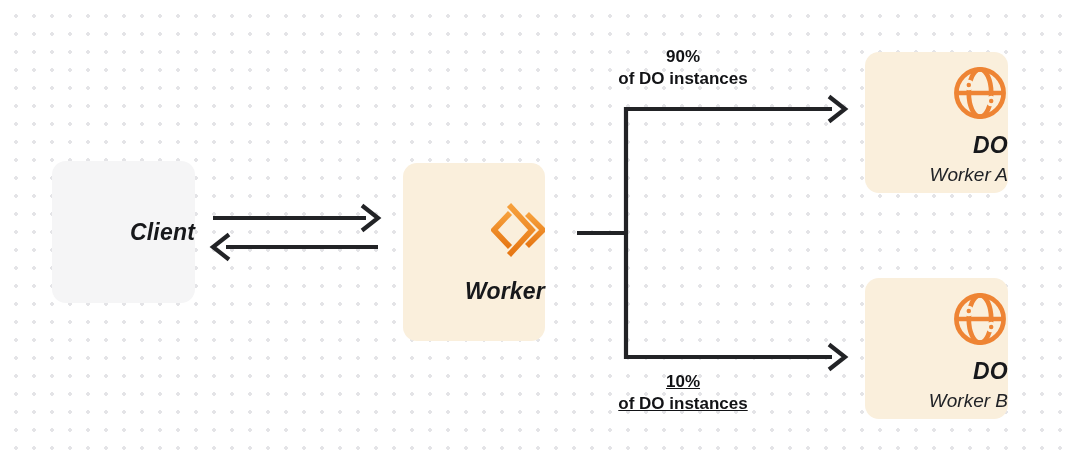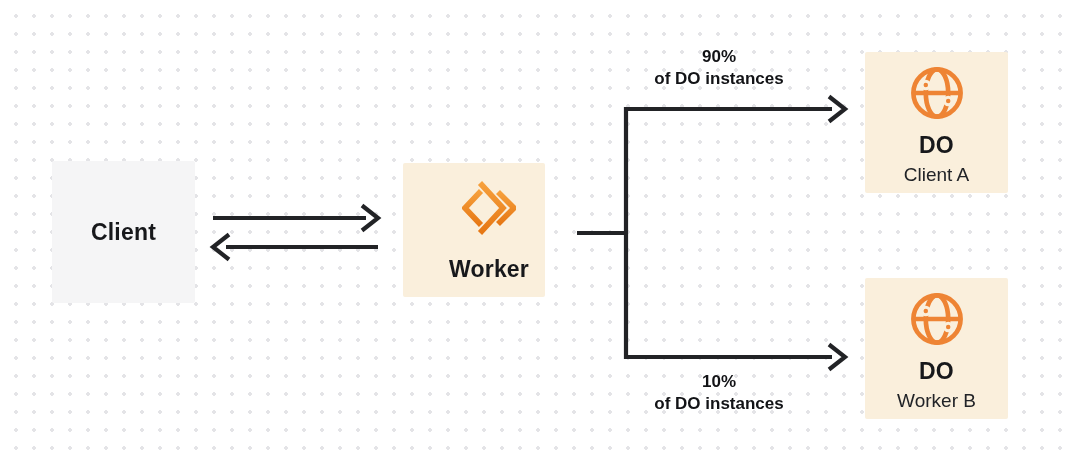--- a/index.html
+++ b/index.html
@@ -8,39 +8,40 @@
     width:1072px;height:452px;
     background-color:#ffffff;
     background-image:radial-gradient(circle,#e4e4e7 1.7px,transparent 1.9px);
     background-size:18px 18px;
     background-position:7px 7px;
     font-family:"Liberation Sans",sans-serif;
     overflow:hidden;
   }
   .connectors{position:absolute;left:0;top:0;width:1072px;height:452px;}
   .node{
-    position:absolute;border-radius:2px;
-    display:flex;flex-direction:column;align-items:center;justify-content:center;
+    position:absolute;border-radius:14px;
+    display:flex;flex-direction:column;align-items:flex-end;justify-content:center;
     box-sizing:border-box;
+    font-style:italic;
   }
   .node-client{left:52px;top:161px;width:143px;height:142px;background:#f5f5f6;}
-  .node-worker{left:403px;top:163px;width:142px;height:134px;background:#faefdc;padding-left:30px;}
+  .node-worker{left:403px;top:163px;width:142px;height:178px;background:#faefdc;padding-left:30px;}
   .node-do{left:865px;width:143px;height:141px;background:#faefdc;padding-top:4px;}
   .node-do-a{top:52px;}
   .node-do-b{top:278px;}
   .node-label{font-size:23px;font-weight:700;color:#17181b;letter-spacing:.2px;line-height:1;}
   .node-worker .node-label{margin-top:22px;}
   .do-title{font-size:23px;font-weight:700;color:#17181b;margin-top:13px;line-height:1;letter-spacing:.3px;}
   .do-subtitle{font-size:19px;font-weight:400;color:#212327;margin-top:8px;line-height:1;}
   .branch-label{
-    position:absolute;left:614px;width:210px;text-align:center;
+    position:absolute;left:578px;width:210px;text-align:center;
     font-size:17px;font-weight:700;color:#121316;line-height:22px;
   }
   .branch-label-top{top:46px;}
-  .branch-label-bottom{top:371px;}
+  .branch-label-bottom{top:371px;text-decoration:underline;}
   .worker-icon-svg{display:block;}
   .globe-icon-svg{display:block;}
 </style>
 </head>
 <body>
 
 <div class="canvas">
 
   <svg class="connectors" viewBox="0 0 1072 452" fill="none" stroke="#222326" stroke-width="4.2" stroke-linecap="butt" stroke-linejoin="miter">
 
@@ -95,21 +96,21 @@
     <span>
       <svg class="globe-icon-svg" width="56" height="56" viewBox="0 0 60 60" fill="none">
         <circle cx="30" cy="30" r="25.3" stroke="#ee8434" stroke-width="5"></circle>
         <ellipse cx="30" cy="30" rx="12" ry="25.3" stroke="#ee8434" stroke-width="5"></ellipse>
         <line x1="4.7" y1="30" x2="55.3" y2="30" stroke="#ee8434" stroke-width="5"></line>
         <circle cx="18" cy="21.5" r="4" fill="#ee8434" stroke="#faefdc" stroke-width="3.2"></circle>
         <circle cx="42" cy="38.5" r="4" fill="#ee8434" stroke="#faefdc" stroke-width="3.2"></circle>
       </svg>
     </span>
     <span class="do-title">DO</span>
-    <span class="do-subtitle">Client A</span>
+    <span class="do-subtitle">Worker A</span>
   </div>
 
   <div class="node node-do node-do-b">
     <span>
       <svg class="globe-icon-svg" width="56" height="56" viewBox="0 0 60 60" fill="none">
         <circle cx="30" cy="30" r="25.3" stroke="#ee8434" stroke-width="5"></circle>
         <ellipse cx="30" cy="30" rx="12" ry="25.3" stroke="#ee8434" stroke-width="5"></ellipse>
         <line x1="4.7" y1="30" x2="55.3" y2="30" stroke="#ee8434" stroke-width="5"></line>
         <circle cx="18" cy="21.5" r="4" fill="#ee8434" stroke="#faefdc" stroke-width="3.2"></circle>
         <circle cx="42" cy="38.5" r="4" fill="#ee8434" stroke="#faefdc" stroke-width="3.2"></circle>

